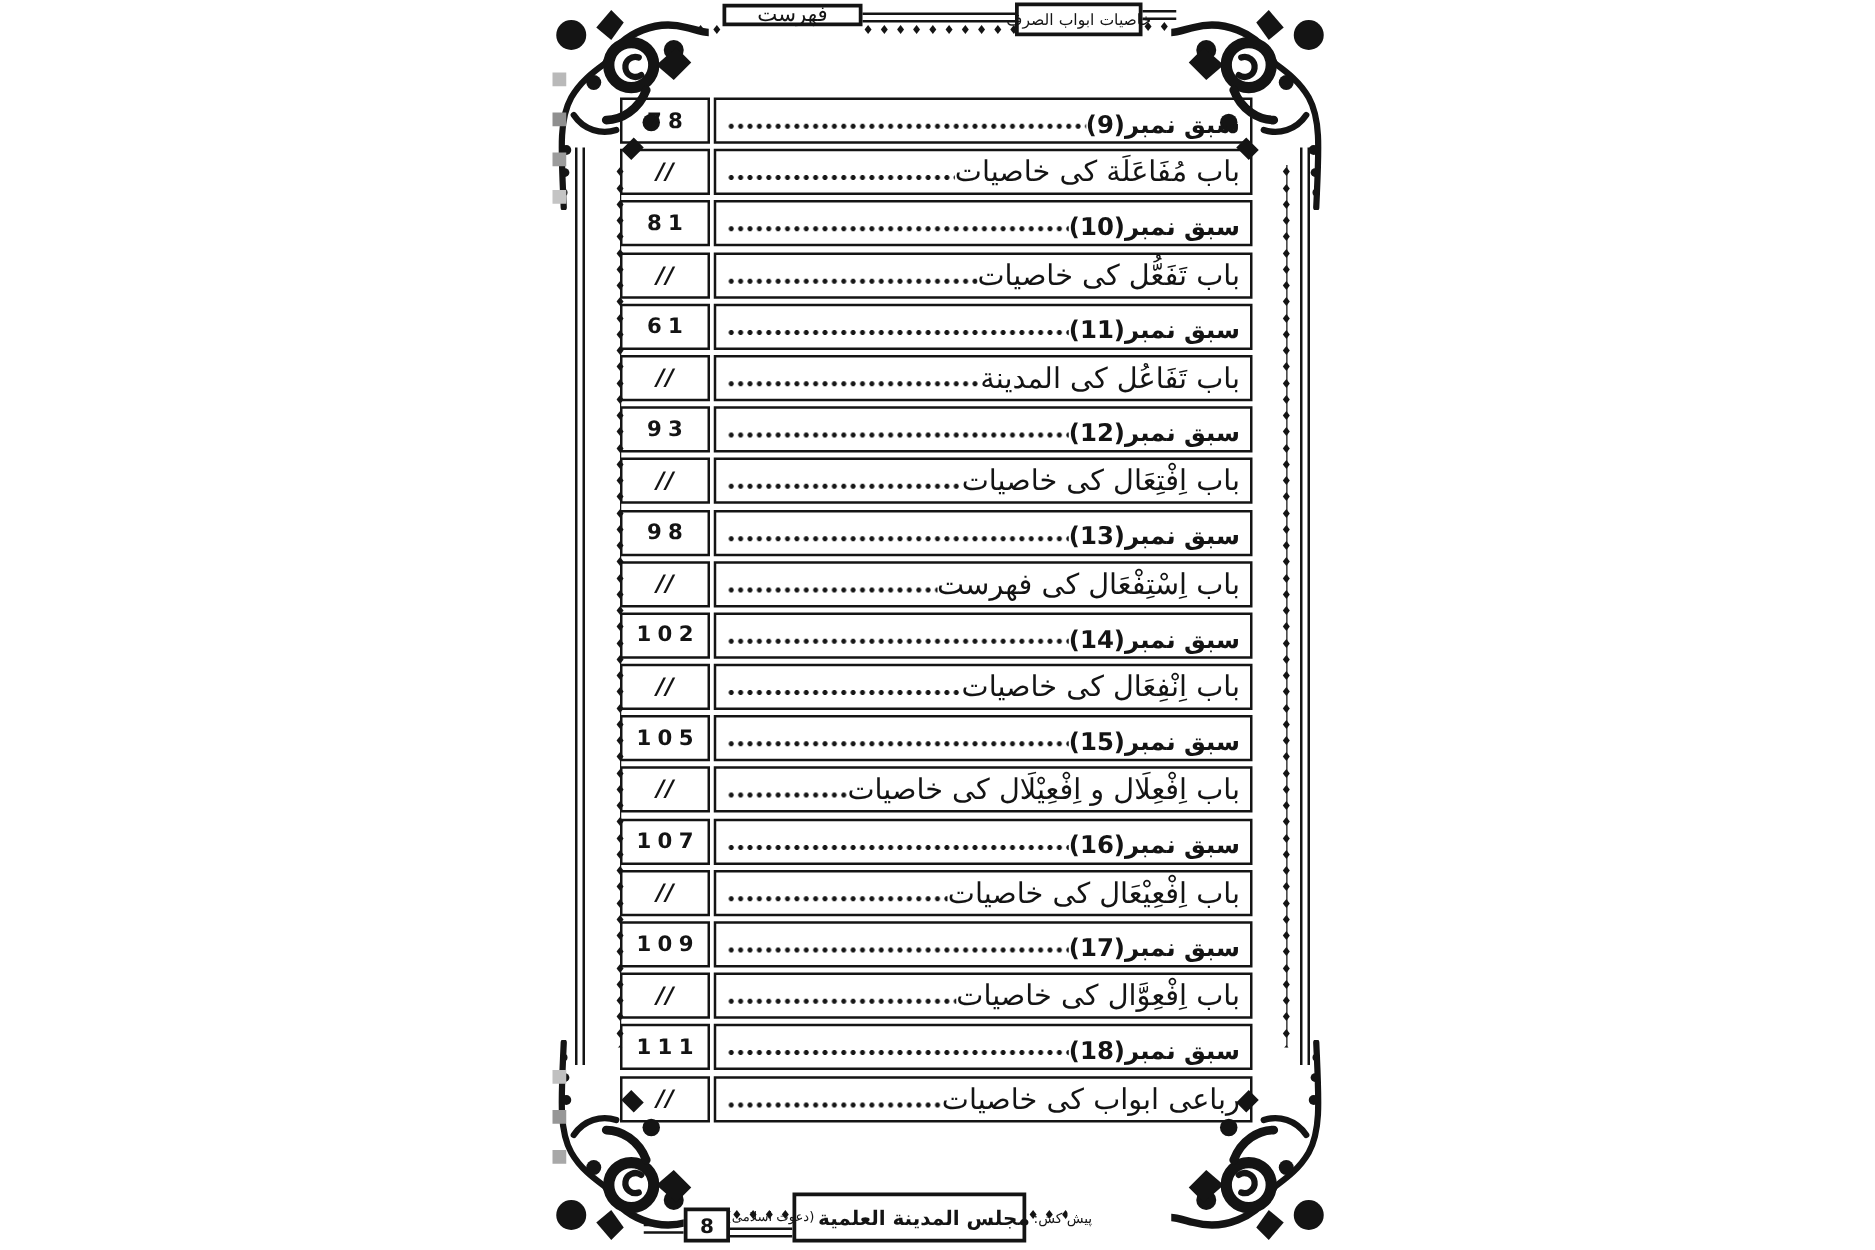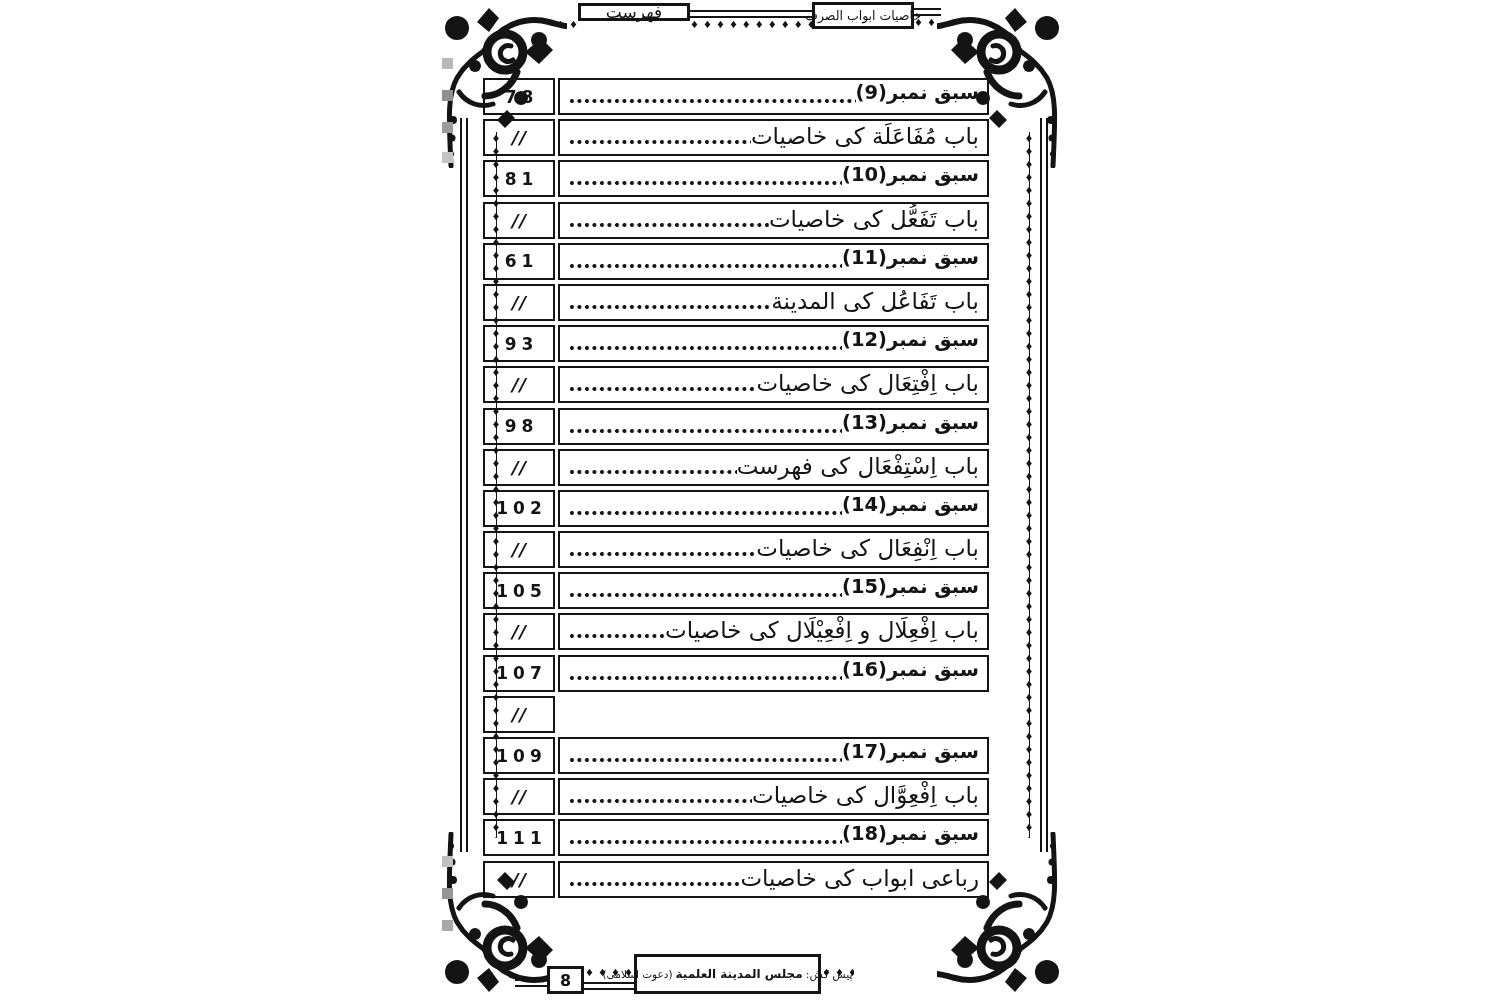--- a/index.html
+++ b/index.html
@@ -28,39 +28,39 @@
   .dbl{position:absolute; height:8px; box-sizing:border-box;
        border-top:2.5px solid #141414; border-bottom:2.5px solid #141414;}
   .artifact{position:absolute; width:11px; height:11px;}
   
   .hbox{position:absolute; background:#fff; border:3px solid #141414;
         box-sizing:border-box; display:flex; align-items:center; justify-content:center;
         direction:rtl; white-space:nowrap; z-index:3;}
   .fihrist-box{left:578px; top:3px; width:112px; height:18px; font-size:17px;}
   .title-box{left:812px; top:2px; width:102px; height:27px; font-size:12.5px;}
   
-  .toc{position:absolute; left:483px; top:78px; width:506px;}
+  .toc{position:absolute; left:496px; top:78px; width:506px;}
   .toc-row{display:flex; gap:3px; height:37px; margin-bottom:4.2px;}
   .toc-row:last-child{margin-bottom:0;}
   .num-cell{width:72px; box-sizing:border-box; border:2.5px solid #141414;
         display:flex; align-items:center; justify-content:center;
         font-weight:700; font-size:17px; letter-spacing:5px; text-indent:5px;}
   .num-cell.ditto{font-style:italic; letter-spacing:1px; text-indent:1px; font-size:18px;}
   .entry-cell{flex:1; box-sizing:border-box; border:2.5px solid #141414;
-        direction:rtl; display:flex; align-items:flex-start; padding:0 8px 0 7px;}
+        direction:rtl; display:flex; align-items:flex-end; padding:0 8px 0 7px;}
   .entry-label{white-space:nowrap; font-size:23px; line-height:1.35;}
   .entry-label.bold-entry{font-weight:700; font-size:19.5px;}
   .leader{flex:1 1 auto; min-width:8px; height:12px; align-self:flex-end;
         margin-bottom:6px; margin-left:2px;
         background-image:radial-gradient(circle at 3px 6px, #161616 1.7px, transparent 2.3px);
         background-size:7.5px 12px; background-repeat:repeat-x;}
   
   .pagenum-box{left:547px; top:966px; width:37px; height:28px; font-size:16px; font-weight:700;}
   .publisher-box{left:634px; top:954px; width:187px; height:40px; font-size:11px; gap:3px;}
-  .publisher-box .pub-name{font-weight:700; font-size:12px;text-align:center;}
+  .publisher-box .pub-name{font-weight:700; font-size:16px;text-align:center;}
   .publisher-box .pub-note{font-size:10.5px;}
 </style>
 </head>
 <body>
 
 <svg width="0" height="0" style="position:absolute">
   <symbol id="corner-flourish" viewBox="0 0 126 168">
     <g fill="none" stroke="#141414" stroke-linecap="round">
       <path d="M10 166 C 8 120 6 96 16 78 C 24 64 36 56 44 50" stroke-width="5"></path>
       <path d="M44 50 C 58 24 86 16 108 22 C 116 24 122 26 126 26" stroke-width="6"></path>
@@ -350,20 +350,24 @@
   <div class="toc-row">
     <div class="num-cell">107</div>
     <div class="entry-cell">
       <span class="entry-label bold-entry">سبق نمبر(16)</span>
       <span class="leader"></span>
     </div>
   </div>
 
   <div class="toc-row">
     <div class="num-cell ditto">//</div>
+    <div class="entry-cell">
+      <span class="entry-label">باب اِفْعِيْعَال کی خاصیات</span>
+      <span class="leader"></span>
+    </div>
   </div>
 
   <div class="toc-row">
     <div class="num-cell">109</div>
     <div class="entry-cell">
       <span class="entry-label bold-entry">سبق نمبر(17)</span>
       <span class="leader"></span>
     </div>
   </div>
 

